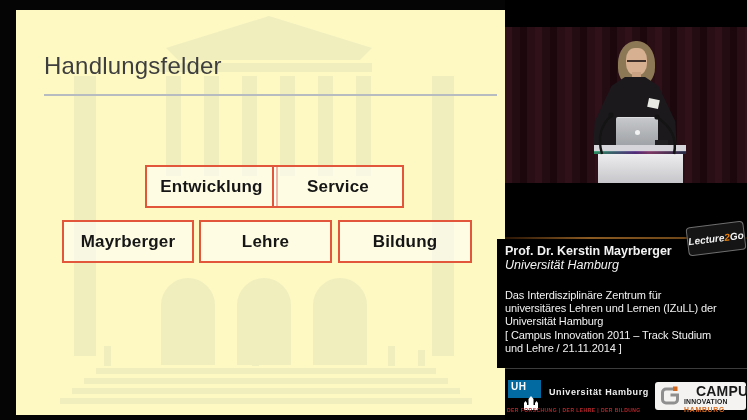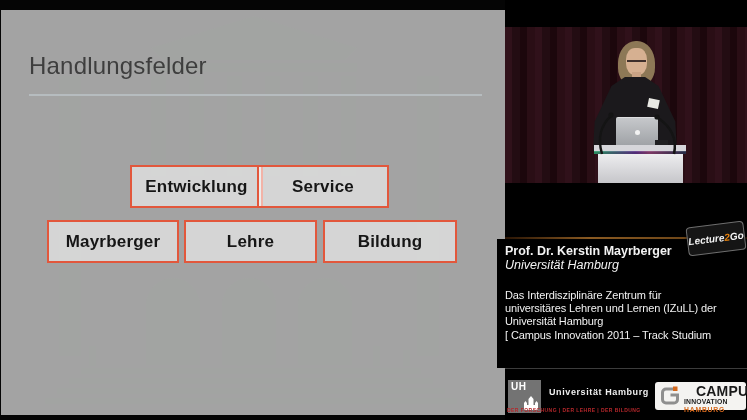--- a/index.html
+++ b/index.html
@@ -2,22 +2,22 @@
 <html><head>
 <meta charset="utf-8">
 <style>
   * { margin:0; padding:0; box-sizing:border-box; }
   html,body { width:747px; height:420px; background:#000; overflow:hidden;
               font-family:"Liberation Sans", sans-serif; }
   #app { position:relative; width:747px; height:420px; background:#000; }
 
   
   #slide-area { position:absolute; left:0; top:0; width:505px; height:420px; background:#050505; }
-  #slide { position:absolute; left:1px; top:10px; width:537px; height:405px;
-           background:#a3a3a3; overflow:hidden; }
+  #slide { position:absolute; left:16px; top:10px; width:537px; height:405px;
+           background:#fef9c3; overflow:hidden; }
   #watermark { position:absolute; left:0; top:0; opacity:0.14; }
   .slide-title { position:absolute; left:28px; top:42px; font-size:24px; color:#3e3e3e;
                  letter-spacing:0.2px; }
   .title-rule { position:absolute; left:28px; top:84px; width:453px; height:2px; background:#b6bcbf; }
   .fbox { position:absolute; border:2px solid #e2573c; background:rgba(255,255,255,0.55);
           display:flex; align-items:center; justify-content:center;
           font-weight:bold; font-size:17px; color:#161616; letter-spacing:0.2px; }
   #box-entwicklung { left:113px; top:155px; width:133px; height:43px;margin-left:16px; }
   #box-service    { left:256px; top:155px; width:132px; height:43px; }
   #box-forschung  { left:46px;  top:210px; width:132px; height:43px; }
@@ -74,21 +74,21 @@
             background:#000; color:#f2f2f2; padding:6px 4px 0 8px; overflow:hidden; }
   .speaker-name { font-size:12.5px; font-weight:bold; line-height:13.5px; white-space:nowrap; }
   .speaker-affil { font-size:12.5px; font-style:italic; line-height:13.5px; white-space:nowrap; }
   .talk-block { margin-top:17px; }
   .info-line { font-size:11px; line-height:13px; letter-spacing:-0.1px; white-space:nowrap; }
   .event-block { margin-top:1px; }
 
   
   #panel-divider { position:absolute; left:505px; top:368px; width:242px; height:1px; background:#3c3c3c; }
   #logo-bar { position:absolute; left:505px; top:369px; width:242px; height:51px; background:#000; }
-  .uhh-square { position:absolute; left:3px; top:11px; width:33px; height:33px; background:#737373; }
+  .uhh-square { position:absolute; left:3px; top:11px; width:33px; height:18px; background:#0369a1; }
   .uhh-abbr { position:absolute; left:3px; top:1px; font-size:10px; font-weight:bold; color:#fff;
             letter-spacing:0.5px; }
   .uhh-castle { position:absolute; left:15px; top:14px; }
   .uhh-name { position:absolute; left:44px; top:18px; font-size:9px; font-weight:bold;
             color:#efefef; letter-spacing:0.6px; white-space:nowrap; }
   .uhh-tagline { position:absolute; left:2px; top:38px; font-size:5px; font-weight:bold;
             color:#b5272b; letter-spacing:0.45px; white-space:nowrap; }
   .ci-box { position:absolute; left:150px; top:13px; width:91px; height:28px; background:#f4f3f1;
             border-radius:3px; }
   .ci-glyph { position:absolute; left:4px; top:3px; }
@@ -179,20 +179,21 @@
   <div id="info-panel">
     <div class="speaker-name">Prof. Dr. Kerstin Mayrberger</div>
     <div class="speaker-affil">Universität Hamburg</div>
     <div class="talk-block">
       <div class="info-line">Das Interdisziplinäre Zentrum für</div>
       <div class="info-line">universitäres Lehren und Lernen (IZuLL) der</div>
       <div class="info-line">Universität Hamburg</div>
     </div>
     <div class="event-block">
       <div class="info-line">[ Campus Innovation 2011 – Track Studium</div>
+      <div class="info-line">und Lehre / 21.11.2014 ]</div>
     </div>
   </div>
 
   <div id="panel-divider"></div>
   <div id="logo-bar">
 
     <div class="uhh-square">
       <span class="uhh-abbr">UH</span>
       <svg class="uhh-castle" width="16" height="17" viewBox="0 0 16 17">
         <path fill="#ffffff" d="M1 16 V9 l1.5-2 1.5 2 v2 h1.5 V5 l2.5-3 2.5 3 v6 H12 V9 l1.5-2 1.5 2 v7 z"></path>

